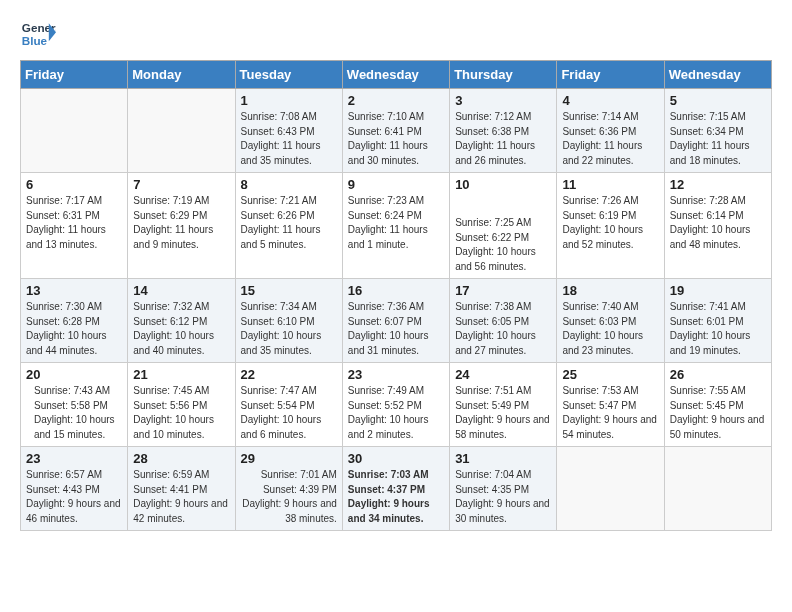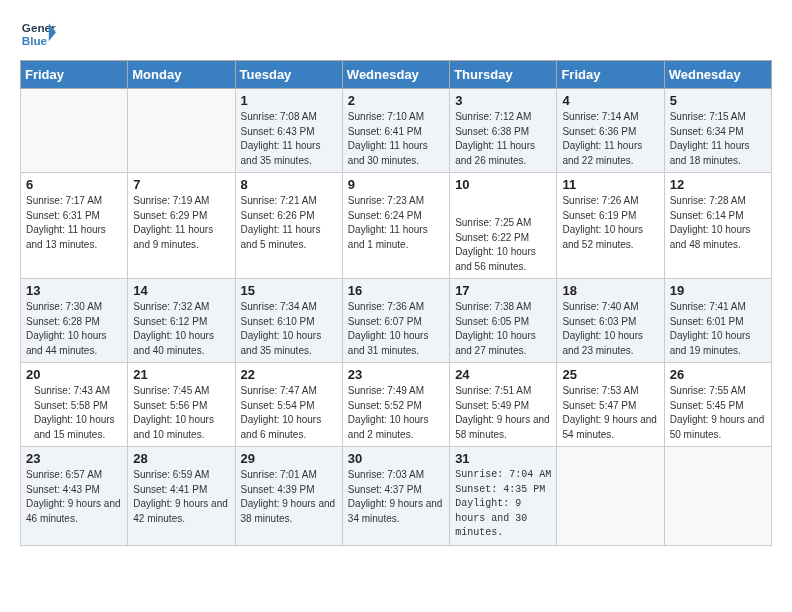--- a/index.html
+++ b/index.html
@@ -286,33 +286,33 @@
 Daylight: 9 hours and 46 minutes.</div>
         </td>
         <td>
           <span class="day-num">28</span>
           <div class="day-info" style="white-space: pre-line;">Sunrise: 6:59 AM
 Sunset: 4:41 PM
 Daylight: 9 hours and 42 minutes.</div>
         </td>
         <td>
           <span class="day-num">29</span>
-          <div class="day-info" style="white-space: pre-line;">Sunrise: 7:01 AM
+          <div class="day-info" style="white-space: pre-line; text-align: right;">Sunrise: 7:01 AM
 Sunset: 4:39 PM
 Daylight: 9 hours and 38 minutes.</div>
         </td>
         <td>
           <span class="day-num">30</span>
-          <div class="day-info" style="white-space: pre-line;">Sunrise: 7:03 AM
+          <div class="day-info" style="white-space: pre-line; font-weight: bold;">Sunrise: 7:03 AM
 Sunset: 4:37 PM
 Daylight: 9 hours and 34 minutes.</div>
         </td>
         <td>
           <span class="day-num">31</span>
-          <div class="day-info" style="white-space: pre-line; font-family: Liberation Mono, monospace;">Sunrise: 7:04 AM
+          <div class="day-info" style="white-space: pre-line;">Sunrise: 7:04 AM
 Sunset: 4:35 PM
 Daylight: 9 hours and 30 minutes.</div>
         </td>
         <td class="empty"></td>
         <td class="empty"></td>
       </tr>
     </tbody>
 </table>
 
 </body></html>

